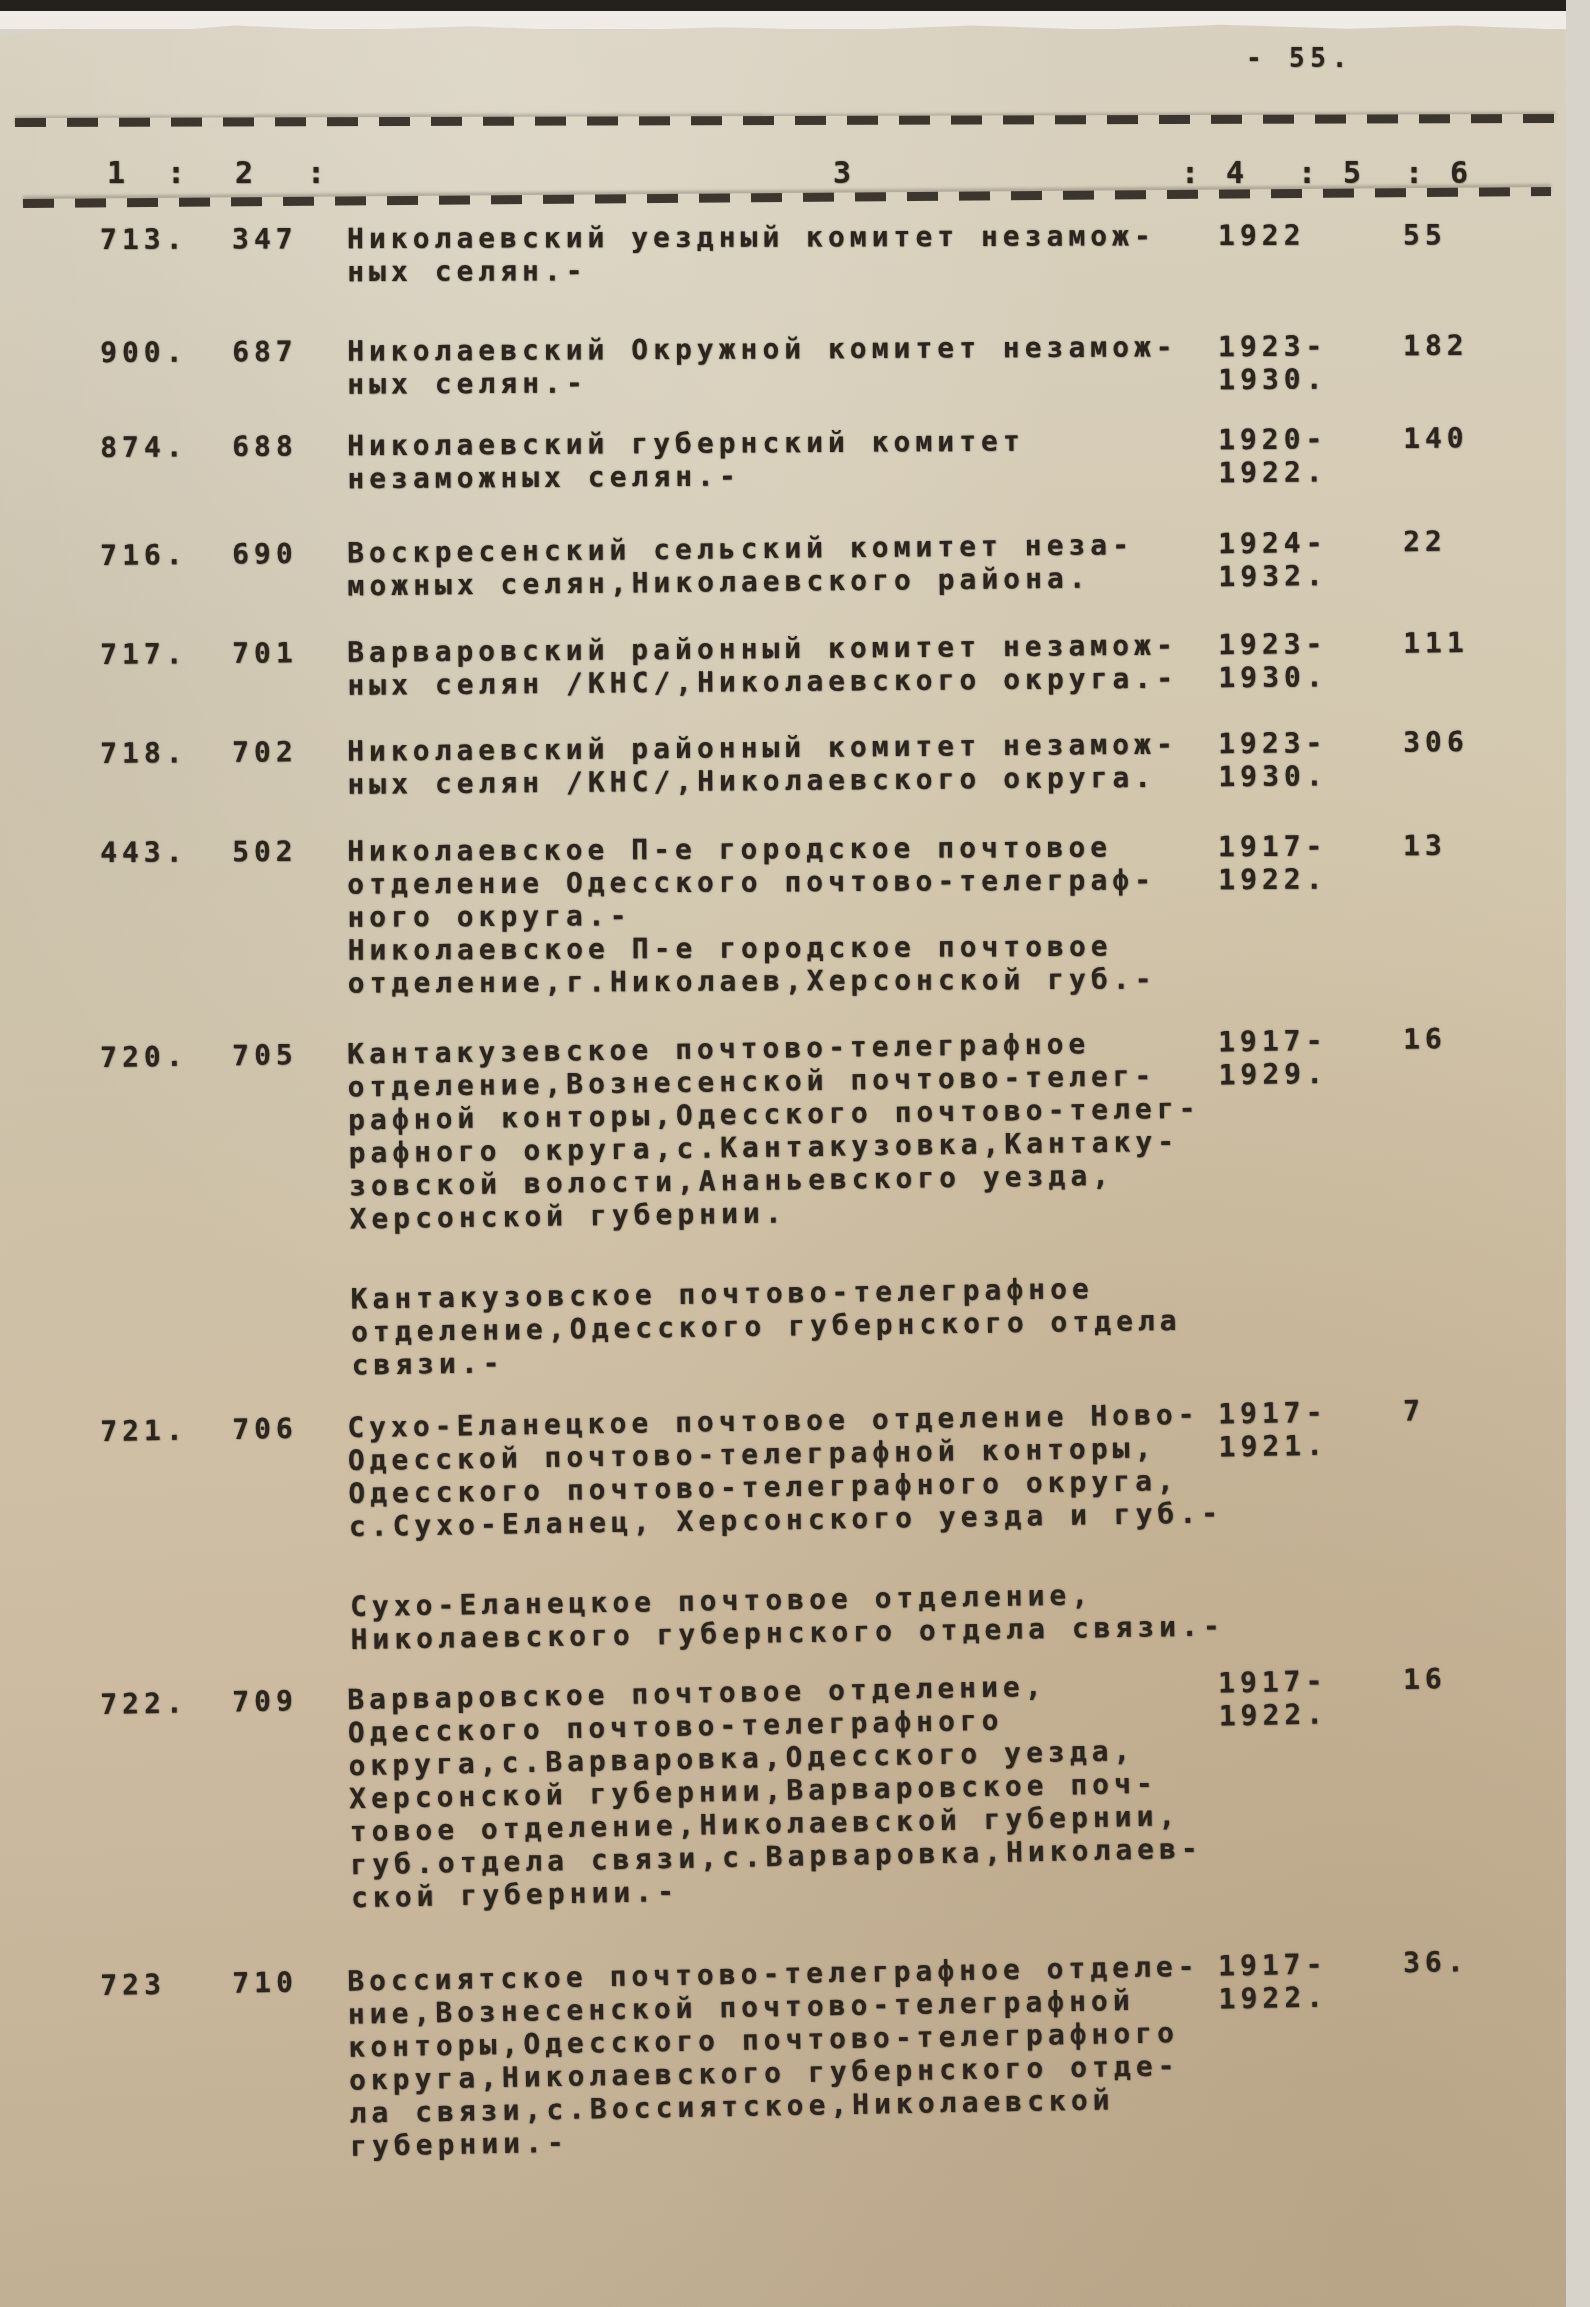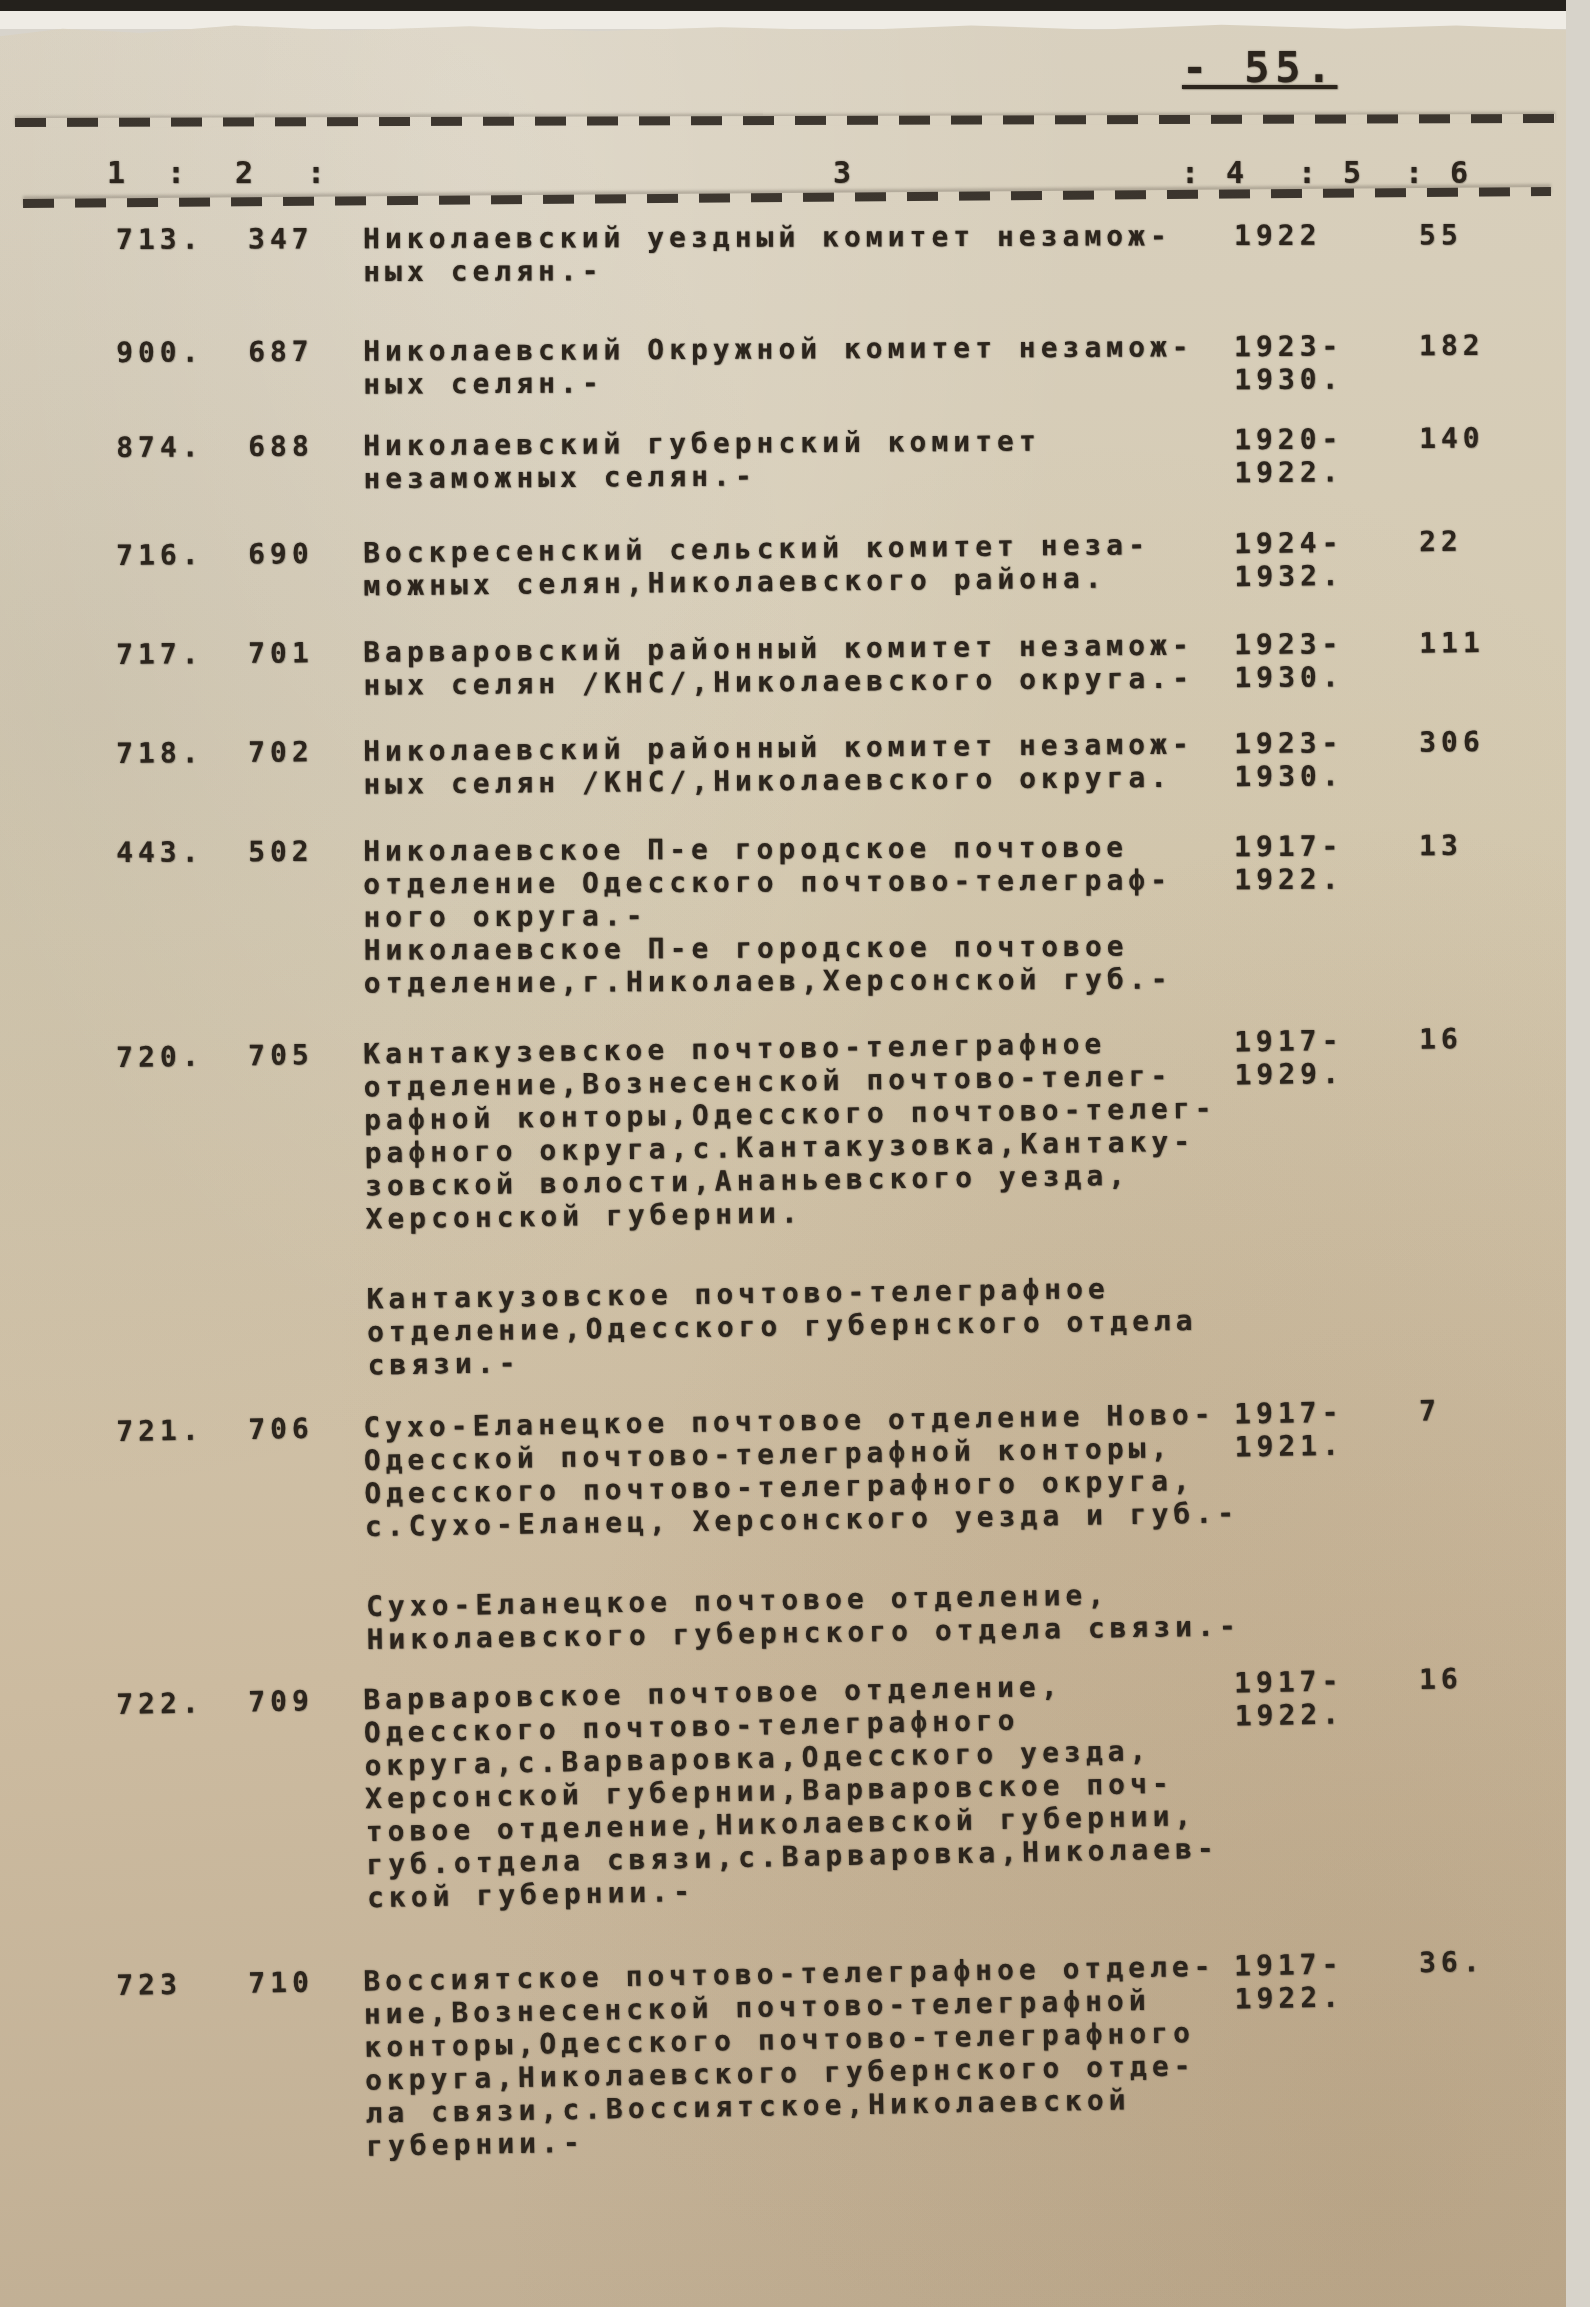--- a/index.html
+++ b/index.html
@@ -22,41 +22,41 @@
       radial-gradient(ellipse at 5% 30%, rgba(130,125,115,0.12), transparent 35%),
       radial-gradient(ellipse at 30% 6%, rgba(255,255,255,0.18), transparent 40%),
       linear-gradient(176deg, #d9d1c0 0%, #d4c9b0 38%, #ccbba0 70%, #c0ae93 100%);
     clip-path:polygon(0 13.3px,4% 5.8px,9% 10px,15% 2.5px,22% 7.5px,30% 3.3px,38% 8.3px,46% 4.2px,54% 7.5px,62% 2.5px,70% 6.7px,78% 1.7px,86% 5.8px,93% 2.5px,100% 6.7px,100% 100%,0 100%);
     box-shadow:2.5px 0 3.3px rgba(70,58,42,0.45);
   }
 
   .ink{color:#2c251d;text-shadow:0 0 1.7px rgba(44,37,29,0.55), 0.8px 0.8px 0 rgba(44,37,29,0.18);}
 
   .page-number{
-    position:absolute;left:1182px;top:20px;
-    font-size:42px;font-weight:bold;letter-spacing:5.8px;text-decoration:underline;
+    position:absolute;left:1246px;top:20px;
+    font-size:26px;font-weight:bold;letter-spacing:5.8px;
   }
 
   .dash-line{
     position:absolute;height:9.2px;
     background:repeating-linear-gradient(90deg, rgba(38,32,26,0.88) 0 31px, rgba(38,32,26,0) 31px 52px);
     filter:blur(0.6px);
     box-shadow:0 -2.5px 2.5px rgba(60,52,42,0.25);
   }
   .dash-top{left:15px;width:1540px;top:93px;transform:rotate(-0.15deg);}
   .dash-header{left:23px;width:1528px;top:170px;transform:rotate(-0.45deg);}
 
   .header-cells{position:absolute;left:0;top:132px;width:1566px;height:38px;font-size:30px;font-weight:bold;}
   .header-cells span{position:absolute;top:0;}
   .hc-1{left:107px;} .hs-1{left:167px;} .hc-2{left:235px;} .hs-2{left:307px;}
   .hc-3{left:833px;}
   .hs-3{left:1181px;} .hc-4{left:1226px;} .hs-4{left:1298px;} .hc-5{left:1343px;} .hs-5{left:1405px;} .hc-6{left:1450px;}
 
   .entries{
-    position:absolute;left:16px;top:200px;width:1566px;
+    position:absolute;left:0;top:200px;width:1566px;
     font-size:28px;font-weight:bold;letter-spacing:5px;line-height:33px;
   }
   .row{
     display:grid;
     grid-template-columns:132px 115px 871px 185px 1fr;
     padding-left:100px;
     align-items:start;
     transform-origin:100px 0;
   }
   .row .cell{white-space:nowrap;}

